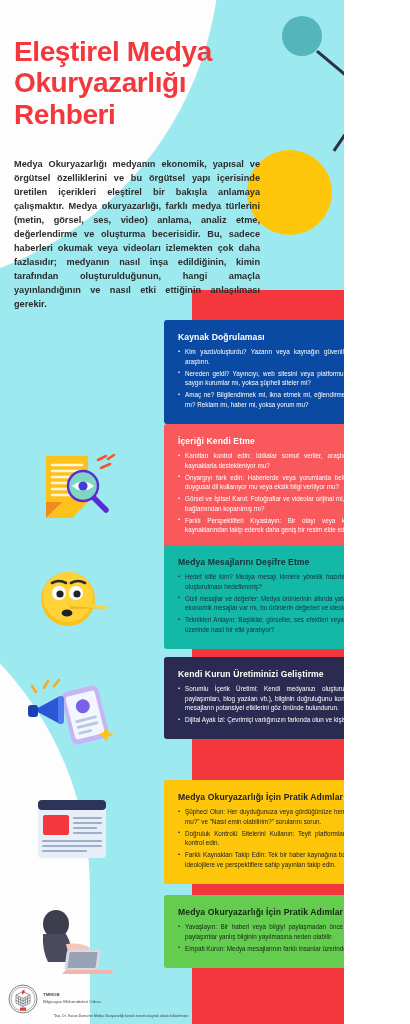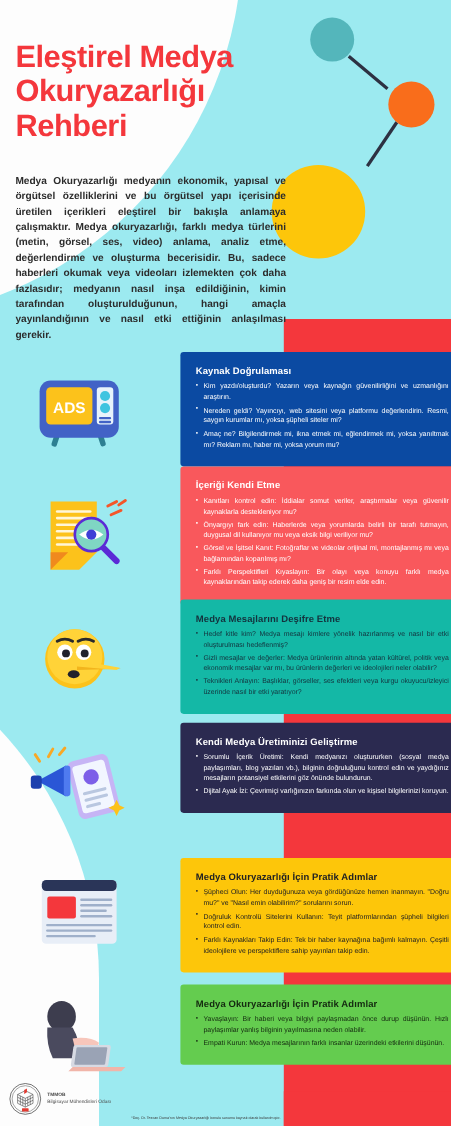--- a/index.html
+++ b/index.html
@@ -6,21 +6,21 @@
 
   html, body {
     width: 410px;
     height: 1024px;
     overflow: hidden;
     font-family: "Liberation Sans", sans-serif;
   }
 
   #poster {
     position: relative;
-    width: 410px;
+    width: 344px;
     height: 1024px;
     background: #ffffff;
     overflow: hidden;
   }
 
   
   .bg-white {
     position: absolute; inset: 0;
     background: #fdfdfd;
   }
@@ -201,34 +201,20 @@
 
   <div class="connector conn1"></div>
   <div class="connector conn2"></div>
   <div class="node node-teal"></div>
   <div class="node node-orange"></div>
   <div class="node node-yellow"></div>
 
   <h1 class="title">Eleştirel Medya Okuryazarlığı Rehberi</h1>
   <p class="intro">Medya Okuryazarlığı medyanın ekonomik, yapısal ve örgütsel özelliklerini ve bu örgütsel yapı içerisinde üretilen içerikleri eleştirel bir bakışla anlamaya çalışmaktır. Medya okuryazarlığı, farklı medya türlerini (metin, görsel, ses, video) anlama, analiz etme, değerlendirme ve oluşturma becerisidir. Bu, sadece haberleri okumak veya videoları izlemekten çok daha fazlasıdır; medyanın nasıl inşa edildiğinin, kimin tarafından oluşturulduğunun, hangi amaçla yayınlandığının ve nasıl etki ettiğinin anlaşılması gerekir.</p>
 
-  <div class="illus il-1">
-    <svg viewBox="0 0 92 74">
-      <rect x="22" y="57" width="5" height="11" rx="2" fill="#2d7f92" transform="rotate(18 24 62)"></rect>
-      <rect x="64" y="57" width="5" height="11" rx="2" fill="#2d7f92" transform="rotate(-18 66 62)"></rect>
-      <rect x="10" y="8" width="72" height="52" rx="10" fill="#4262c6"></rect>
-      <rect x="16" y="14" width="42" height="34" rx="4" fill="#fcc21b"></rect>
-      <text x="37" y="37" font-family="'Liberation Sans',sans-serif" font-size="14" font-weight="bold" fill="#ffffff" text-anchor="middle">ADS</text>
-      <rect x="62" y="14" width="15" height="34" rx="3" fill="#e8f3fb"></rect>
-      <circle cx="69.5" cy="22" r="4.6" fill="#3fc4e0"></circle>
-      <circle cx="69.5" cy="33" r="4.6" fill="#3fc4e0"></circle>
-      <rect x="64" y="41" width="11" height="2.2" rx="1" fill="#4262c6"></rect>
-      <rect x="64" y="44.6" width="11" height="2.2" rx="1" fill="#4262c6"></rect>
-    </svg>
-  </div>
 
   <div class="illus il-2">
     <svg viewBox="0 0 92 74">
       <path d="M20 6 H62 V52 L46 68 H20 Z" fill="#fcc21b"></path>
       <path d="M20 52 H36 L20 68 Z" fill="#f08a1d"></path>
       <g stroke="#fff6d9" stroke-width="2.4" stroke-linecap="round">
         <line x1="26" y1="15" x2="56" y2="15"></line>
         <line x1="26" y1="21" x2="56" y2="21"></line>
         <line x1="26" y1="27" x2="52" y2="27"></line>
         <line x1="26" y1="33" x2="56" y2="33"></line>
@@ -335,21 +321,21 @@
   <div class="card card-3">
     <h3>Medya Mesajlarını Deşifre Etme</h3>
     <ul>
       <li>Hedef kitle kim? Medya mesajı kimlere yönelik hazırlanmış ve nasıl bir etki oluşturulması hedeflenmiş?</li>
       <li>Gizli mesajlar ve değerler: Medya ürünlerinin altında yatan kültürel, politik veya ekonomik mesajlar var mı, bu ürünlerin değerleri ve ideolojileri neler olabilir?</li>
       <li>Teknikleri Anlayın: Başlıklar, görseller, ses efektleri veya kurgu okuyucu/izleyici üzerinde nasıl bir etki yaratıyor?</li>
     </ul>
   </div>
 
   <div class="card card-4">
-    <h3>Kendi Medya Üretiminizi Geliştirme</h3>
+    <h3>Kendi Kurun Üretiminizi Geliştirme</h3>
     <ul>
       <li>Sorumlu İçerik Üretimi: Kendi medyanızı oluştururken (sosyal medya paylaşımları, blog yazıları vb.), bilginin doğruluğunu kontrol edin ve yaydığınız mesajların potansiyel etkilerini göz önünde bulundurun.</li>
       <li>Dijital Ayak İzi: Çevrimiçi varlığınızın farkında olun ve kişisel bilgilerinizi koruyun.</li>
     </ul>
   </div>
 
   <div class="card card-5">
     <h3>Medya Okuryazarlığı İçin Pratik Adımlar</h3>
     <ul>
       <li>Şüpheci Olun: Her duyduğunuza veya gördüğünüze hemen inanmayın. "Doğru mu?" ve "Nasıl emin olabilirim?" sorularını sorun.</li>

